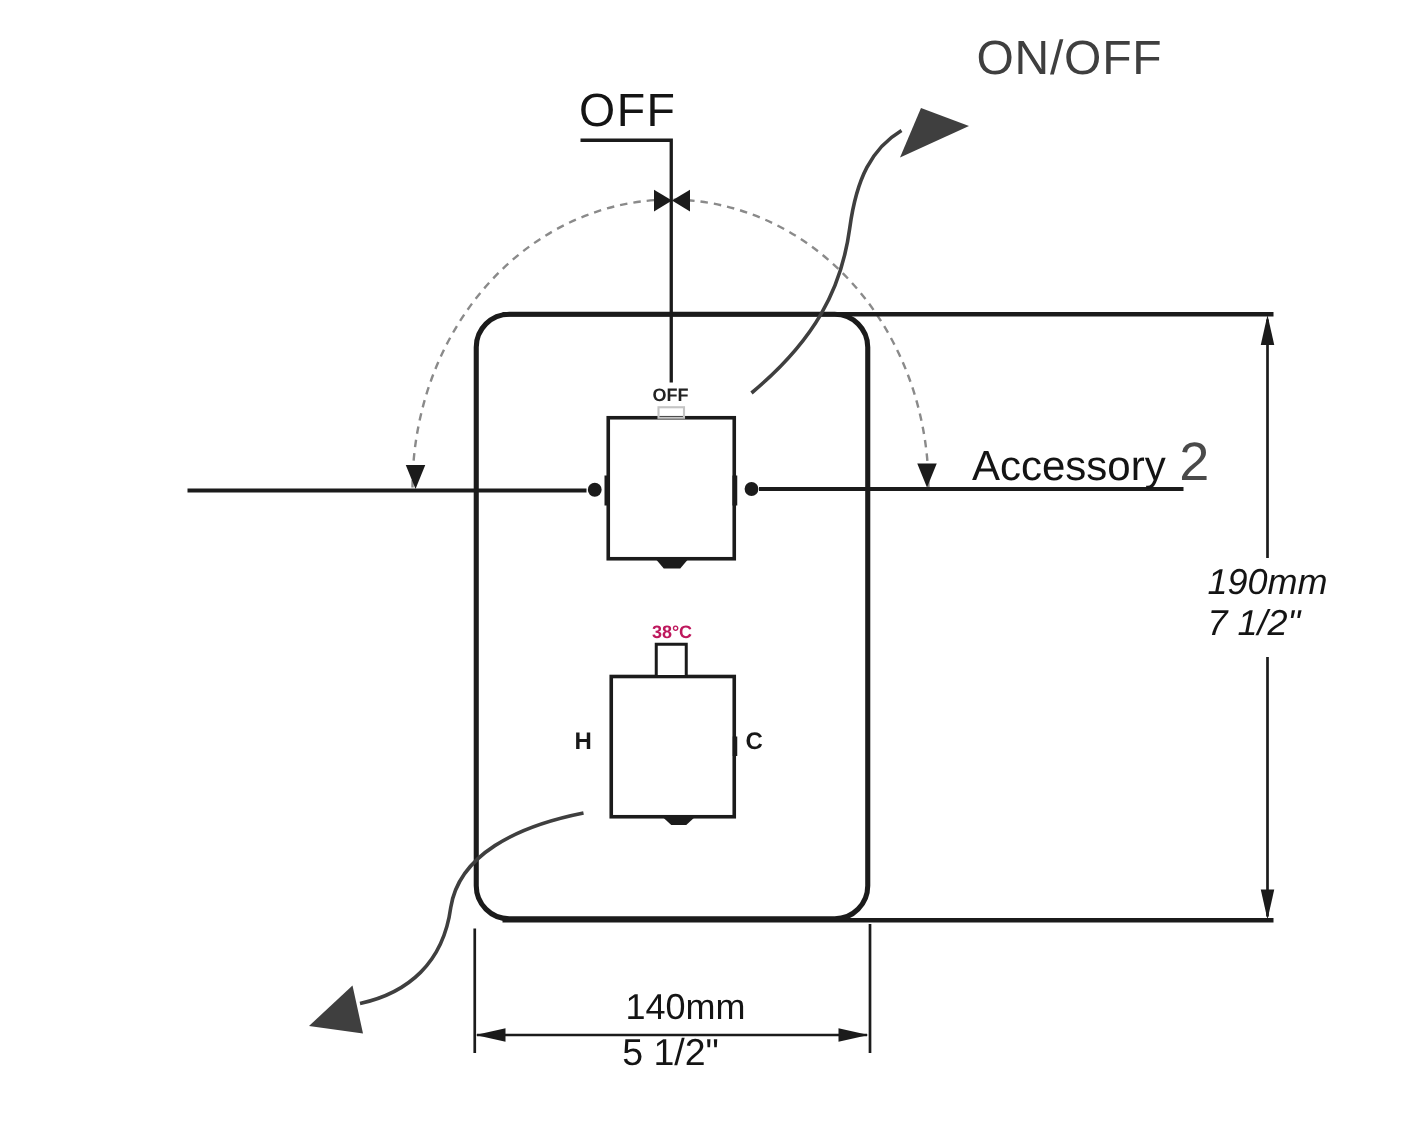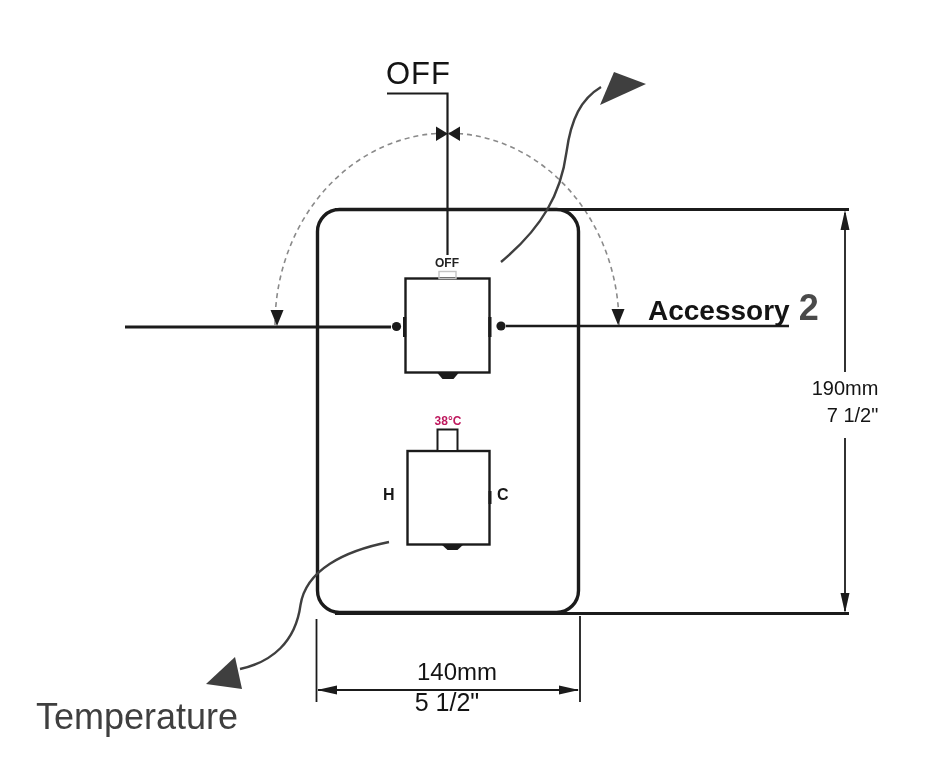--- a/index.html
+++ b/index.html
@@ -10,24 +10,24 @@
     font-family:"Liberation Sans","DejaVu Sans",sans-serif;
     overflow:hidden;
   }
   .canvas svg{position:absolute;left:0;top:0;}
   .lbl{position:absolute;white-space:nowrap;line-height:1.05;}
   .ink{color:#141414;}
   .anno{color:#3f3f3f;}
   .off-top{left:386px;top:58px;font-size:31px;letter-spacing:1px;}
   .onoff{left:651px;top:22px;font-size:32px;letter-spacing:0.5px;}
   .acc1{left:126px;top:291px;font-size:28px;}
-  .acc2{left:648px;top:289px;font-size:28px;font-weight:bold;}
+  .acc2{left:648px;top:289px;font-size:28px;}
   .acc2 .num{font-size:36px;color:#4a4a4a;margin-left:9px;}
   .temperature{left:36px;top:698px;font-size:36px;}
-  .dim-v{left:845px;top:375px;transform:translateX(-50%);font-size:20px;line-height:27px;text-align:right;}
+  .dim-v{left:845px;top:375px;transform:translateX(-50%);font-size:24px;line-height:27px;text-align:left;font-style:italic;}
   .dim-w-m{left:457px;top:659px;transform:translateX(-50%);font-size:24px;}
   .dim-w-i{left:447px;top:689px;transform:translateX(-50%);font-size:25px;}
   .knob-off{left:447px;top:257px;transform:translateX(-50%);font-size:12px;font-weight:600;color:#222;}
   .knob-temp{left:448px;top:415px;transform:translateX(-50%);font-size:12px;font-weight:700;color:#be185d;}
   .hot{left:383px;top:487px;font-size:16px;font-weight:700;color:#181818;}
   .cold{left:497px;top:487px;font-size:16px;font-weight:700;color:#181818;}
 </style>
 </head>
 <body>
 
@@ -76,29 +76,29 @@
     <polygon points="441,544 464,544 457.5,550 447.5,550" fill="#1b1b1b"></polygon>
 
     <path d="M 501 262 C 543 227 561 193 566.5 152 C 571 119 581 99 601 87" fill="none" stroke="#3f3f3f" stroke-width="2.4"></path>
     <polygon points="614,72 646,84 600,105" fill="#3f3f3f"></polygon>
 
     <path d="M 389 542 C 344 551 306 570 300.5 605 C 295.5 642 272 662 240 669" fill="none" stroke="#3f3f3f" stroke-width="2.4"></path>
     <polygon points="206,684 235,657 242,689" fill="#3f3f3f"></polygon>
   </svg>
 
   <div class="lbl ink off-top">OFF</div>
+  <div class="lbl anno onoff">ON/OFF</div>
 
   <div class="lbl ink acc2"><span>Accessory</span><span class="num">2</span></div>
 
   <div class="lbl knob-off">OFF</div>
   <div class="lbl knob-temp">38°C</div>
   <div class="lbl hot">H</div>
   <div class="lbl cold">C</div>
 
   <div class="lbl ink dim-v">
     <div>190mm</div>
     <div>7 1/2"</div>
   </div>
   <div class="lbl ink dim-w-m">140mm</div>
   <div class="lbl ink dim-w-i">5 1/2"</div>
 
-  <div class="lbl anno temperature">Temperature</div>
 </div>
 
 </body></html>

